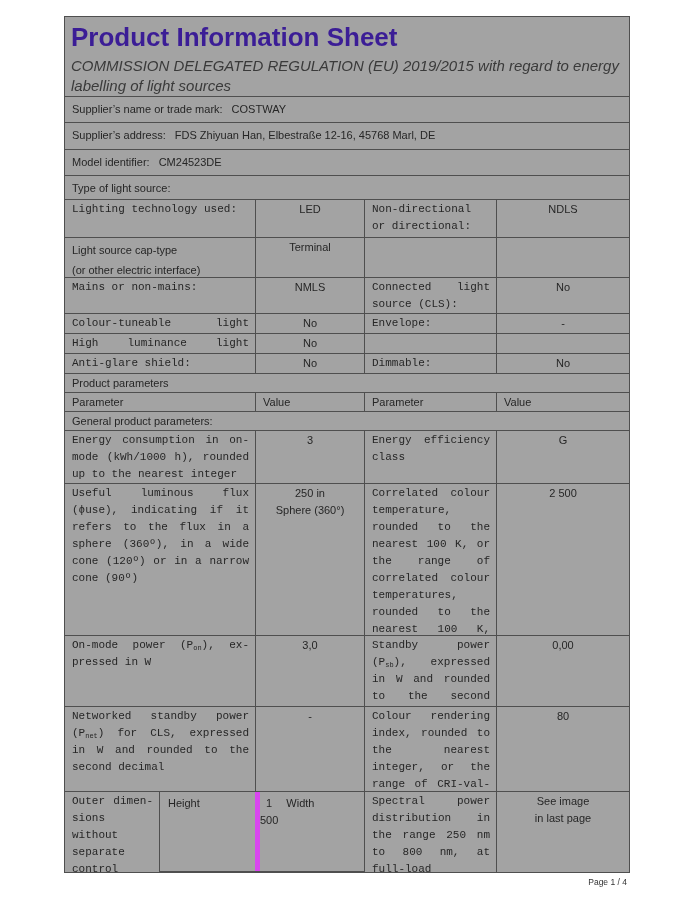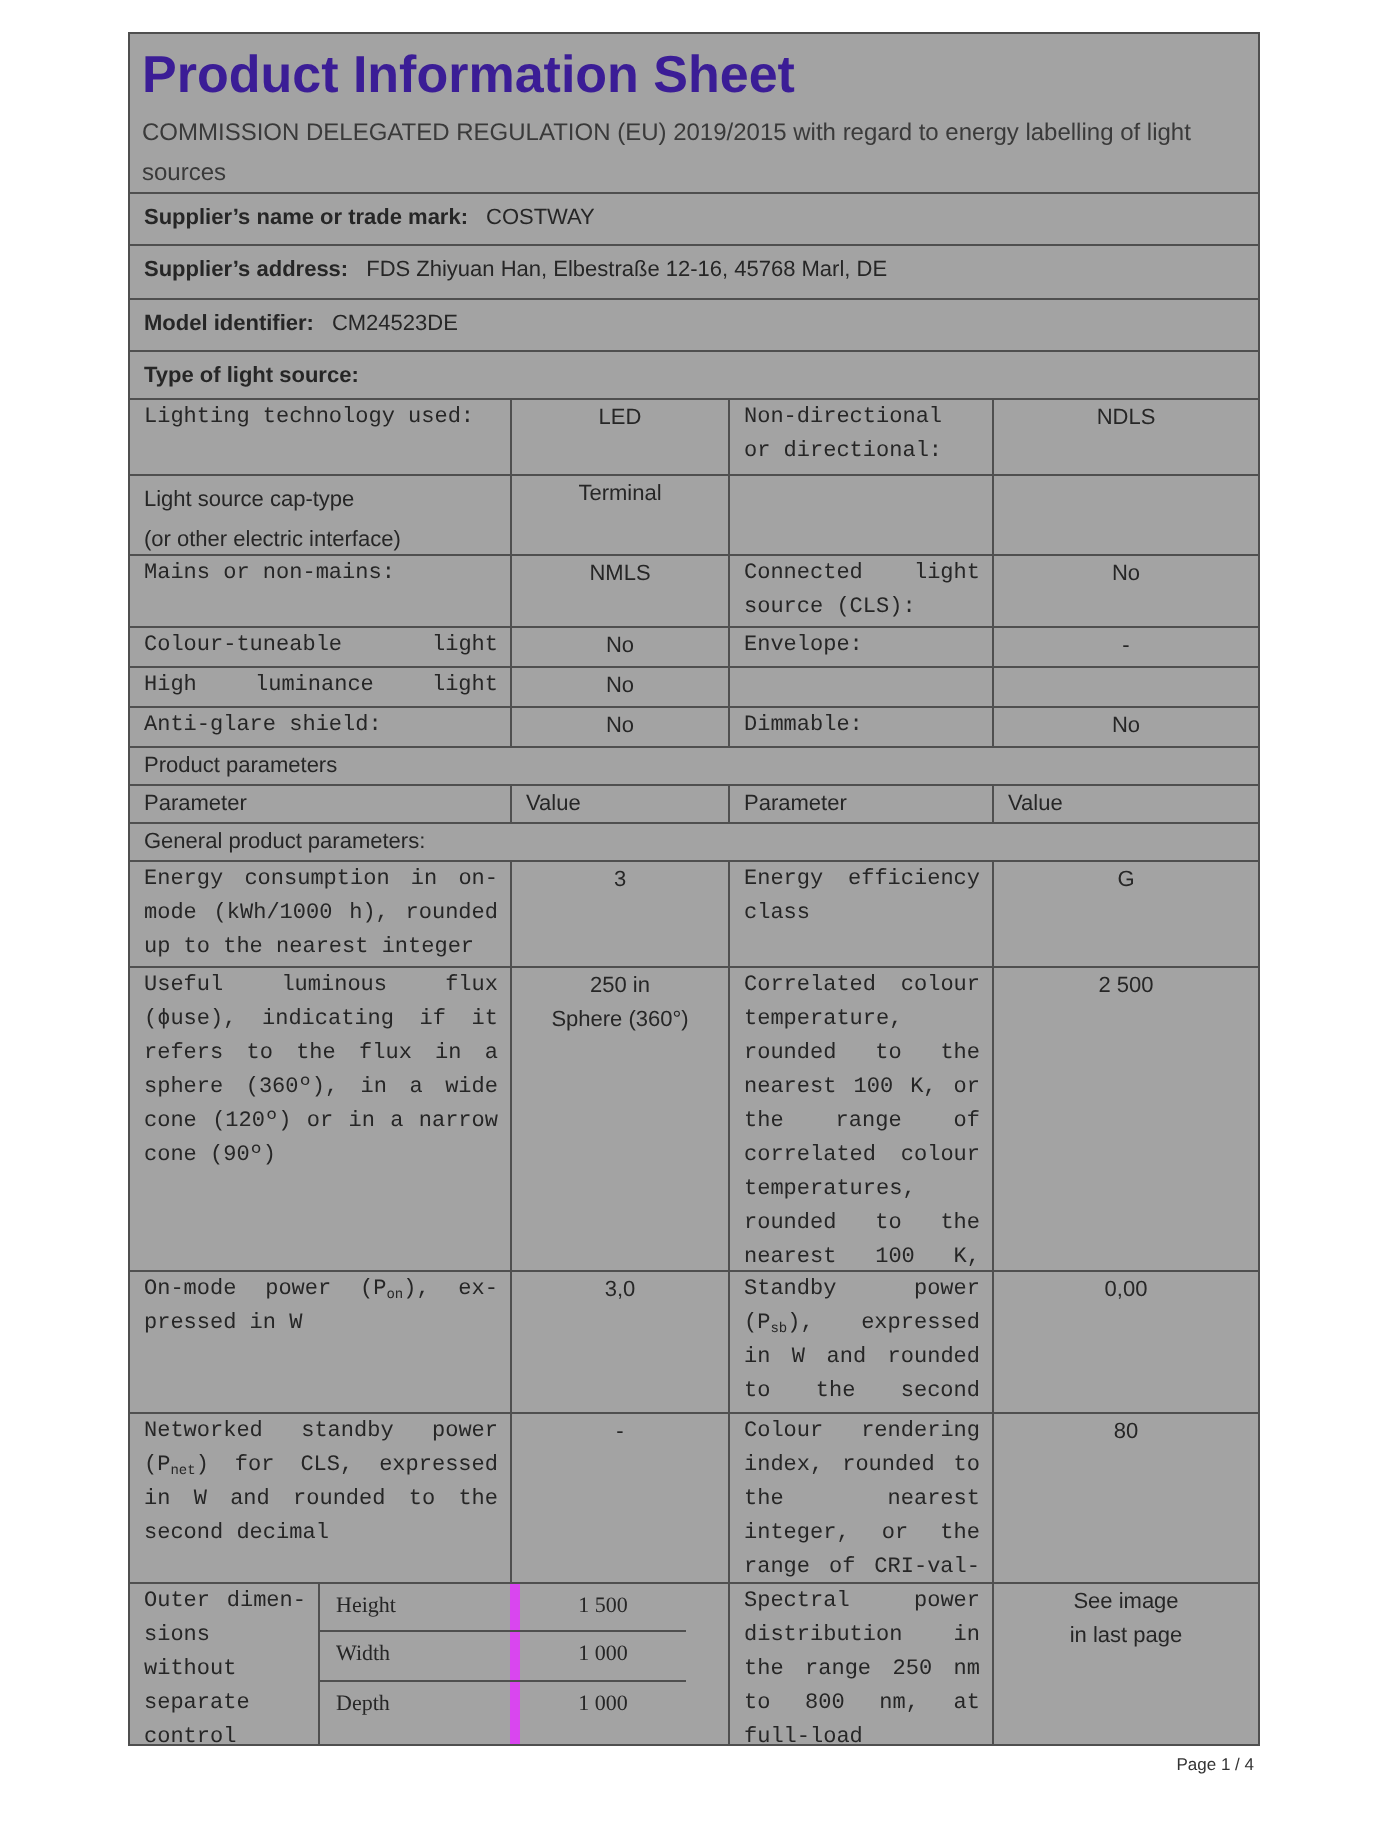--- a/index.html
+++ b/index.html
@@ -21,35 +21,35 @@
   }
   .cell:first-child{border-left:none;}
   .w1{width:190px;flex:0 0 190px;}
   .w2{width:109px;flex:0 0 109px;}
   .w3{width:132px;flex:0 0 132px;}
   .w4{flex:1 1 auto;}
   .full{flex:1 1 auto;width:100%;}
   .p{text-align:justify;font-family:Liberation Mono, monospace;}
   .v{text-align:center;padding-left:3px;padding-right:3px;}
   .hdr{font-weight:normal;text-align:left;}
-  .lbl{font-weight:bold;text-align:center;}
+  .lbl{font-weight:normal;text-align:center;}
   .kv{padding-top:4px;}
   .kv .val{margin-left:9px;}
   .pre{white-space:pre-line;}
   .lh20{line-height:20px;padding-top:2px;}
   sub{font-size:7px;line-height:0;vertical-align:-2px;}
   .title{
     color:#3b1d96;font-size:26px;font-weight:bold;line-height:31px;
     padding:5px 6px 0 6px;letter-spacing:0px;
   }
-  .subtitle{font-size:12px;line-height:20px;padding:3px 6px 4px 6px;color:#3a3a3a;}
+  .subtitle{font-size:15px;line-height:20px;padding:3px 6px 4px 6px;color:#3a3a3a;font-style:italic;}
   
   .dimtext{width:94px;flex:0 0 94px;}
   .dimwrap{width:205px;flex:0 0 205px;padding:0;border-left:1px solid #4f4f4f;box-sizing:border-box;}
-  .dimtbl{width:183px;height:100%;display:flex;flex-direction:column;font-family:Liberation Serif, serif;}
+  .dimtbl{width:183px;height:100%;display:flex;flex-direction:row;}
   .dimrow{display:flex;border-bottom:1px solid #4f4f4f;flex:0 0 25px;box-sizing:border-box;}
   .dimrow:last-child{border-bottom:none;flex:1 1 auto;}
   .dimlabel{width:95px;flex:0 0 95px;box-sizing:border-box;padding:3px 4px 0 8px;font-size:11px;line-height:17px;}
   .dimval{flex:1 1 auto;border-left:5px solid #d946ef;box-sizing:border-box;text-align:center;padding-top:3px;font-size:11px;line-height:17px;}
   .footer{position:absolute;top:877px;right:63px;font-size:8.5px;color:#333;}
 </style>
 </head>
 <body>
 
 <div class="tbl">

